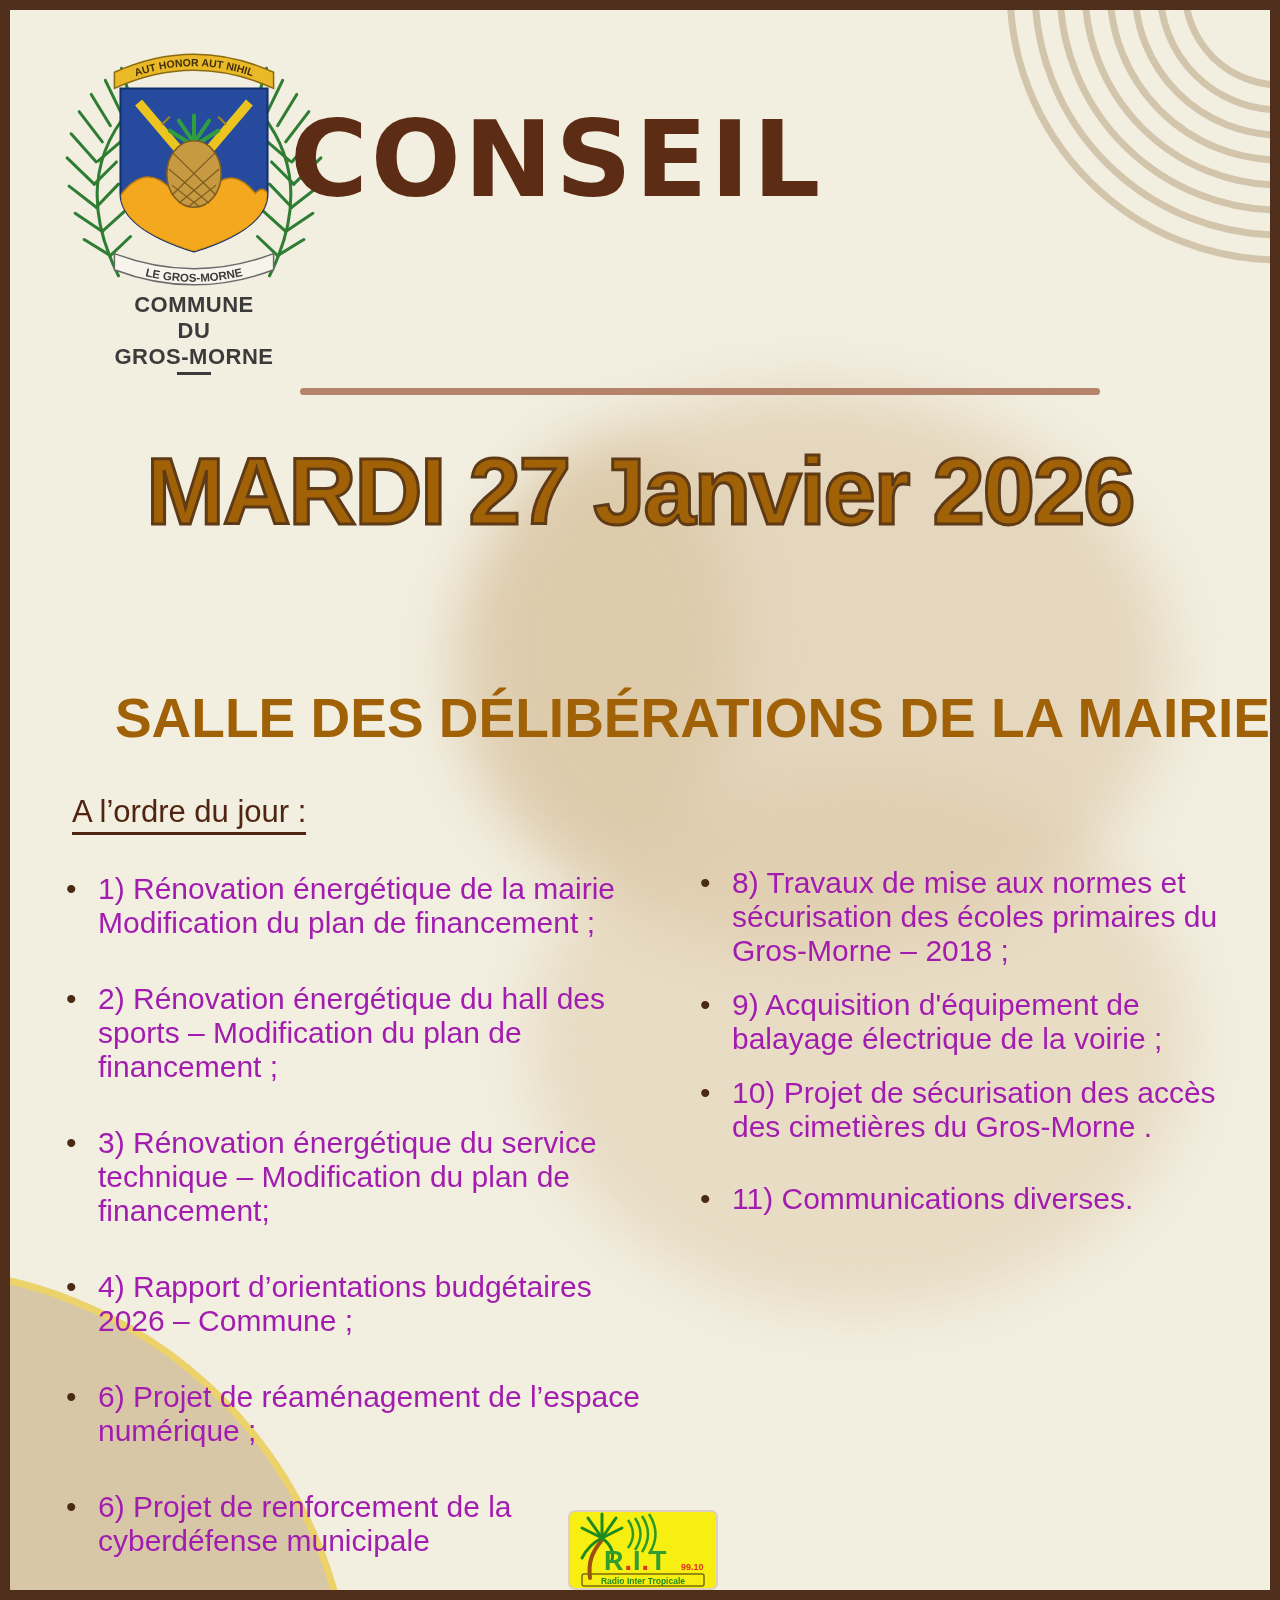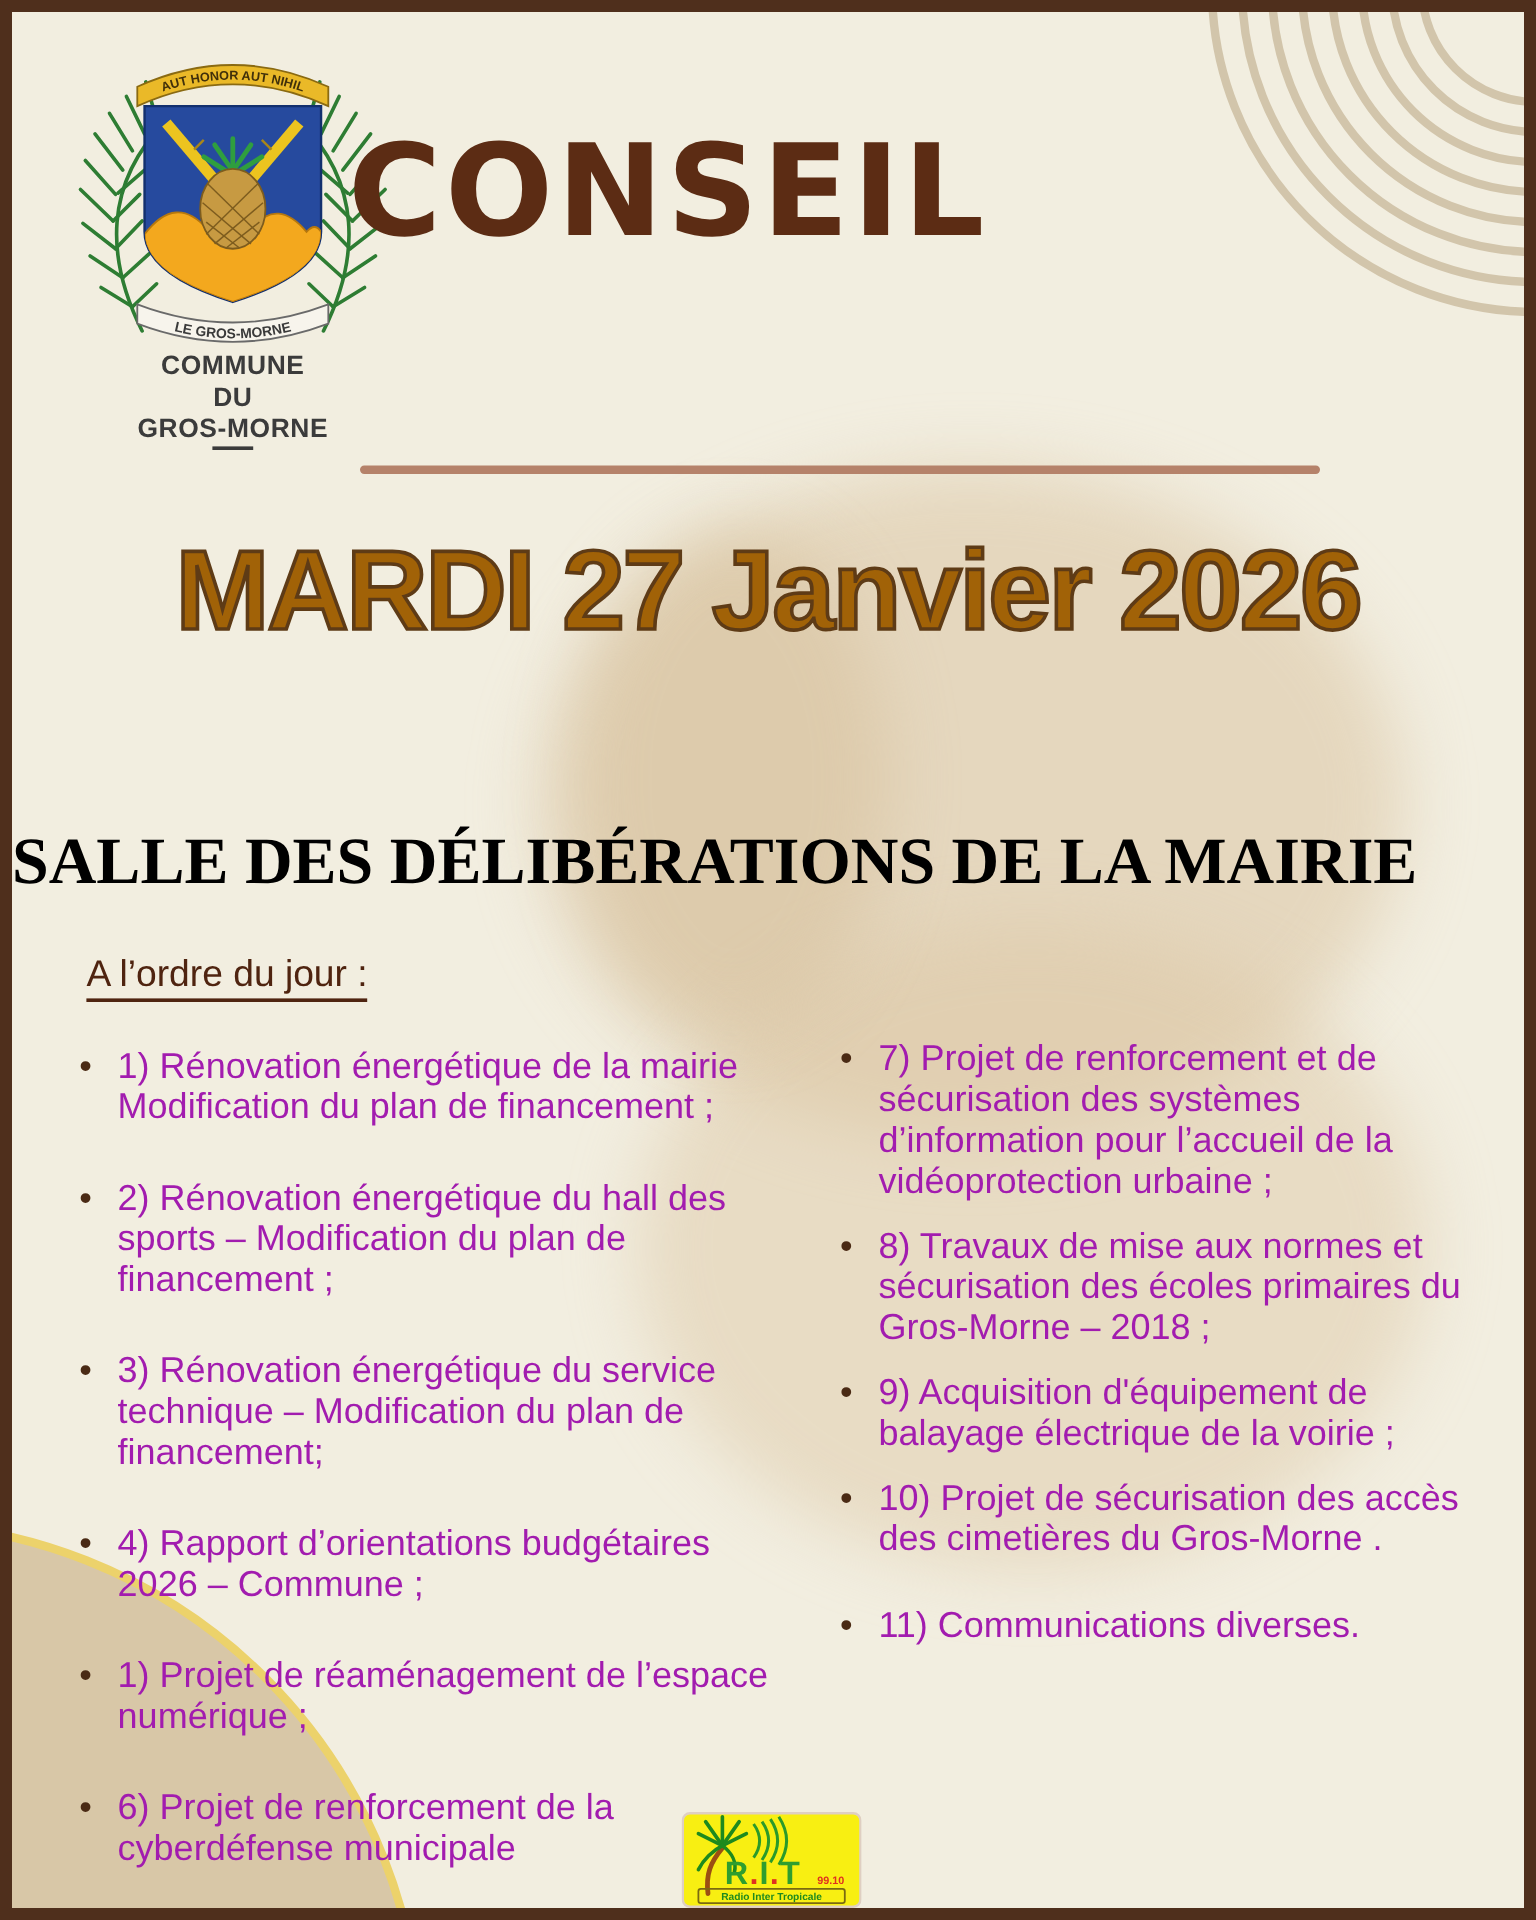--- a/index.html
+++ b/index.html
@@ -17,22 +17,22 @@
   .commune{position:absolute;left:52px;top:282px;width:264px;text-align:center;
            font-weight:700;font-size:22px;line-height:26px;color:#3b3b3b;letter-spacing:.5px;}
   .commune .uline{width:34px;height:3px;background:#3b3b3b;margin:2px auto 0;}
   .title{position:absolute;left:280px;top:84px;width:880px;
          font-family:"DejaVu Sans","Liberation Sans",sans-serif;font-weight:800;
          font-size:106px;line-height:131px;color:#5c2c14;letter-spacing:3px;}
   .divider{position:absolute;left:290px;top:378px;width:800px;height:7px;background:#b5826a;border-radius:4px;}
   .when{position:absolute;left:0;top:424px;width:100%;text-align:center;
         font-weight:700;font-size:94px;line-height:116px;color:#a16207;letter-spacing:-2px;
         -webkit-text-stroke:3px #5e3b16;}
-  .venue{position:absolute;left:0;top:676px;width:100%;text-align:left;
-         font-weight:700;font-size:55px;color:#000000;letter-spacing:0;font-family:Liberation Serif, serif;}
+  .venue{position:absolute;left:0;top:676px;width:100%;text-align:right;
+         font-weight:700;font-size:55px;color:#a16207;letter-spacing:0;}
   .ordre{position:absolute;left:62px;top:784px;font-weight:400;font-size:31px;color:#4f2410;}
   .ordre span{border-bottom:3px solid #4f2410;padding-bottom:3px;}
   .col{position:absolute;font-size:30px;line-height:34px;color:#a21caf;}
   .col ul{list-style:none;margin:0;padding:0;}
   .col li{position:relative;padding-left:40px;margin-bottom:42px;}
   .col li::before{content:"•";position:absolute;left:8px;top:0;color:#4a2a14;}
   .col-left{left:48px;top:862px;width:600px;}
   .col-right{left:682px;top:856px;width:545px;}
   .col-right li{margin-bottom:20px;}
   .col-right li.gap{margin-bottom:38px;}
@@ -172,28 +172,27 @@
     <div class="ordre">
       <span>A l’ordre du jour :</span>
     </div>
 
     <div class="col col-left">
       <ul>
         <li>1) Rénovation énergétique de la mairie Modification du plan de financement ;</li>
         <li>2) Rénovation énergétique du hall des sports – Modification du plan de financement ;</li>
         <li>3) Rénovation énergétique du service technique – Modification du plan de financement;</li>
         <li>4) Rapport d’orientations budgétaires 2026 – Commune ;</li>
-        <li>1) Projet de réaménagement de l’espace numérique ;</li>
+        <li>6) Projet de réaménagement de l’espace numérique ;</li>
         <li>6) Projet de renforcement de la cyberdéfense municipale</li>
       </ul>
     </div>
 
     <div class="col col-right">
       <ul>
-        <li>7) Projet de renforcement et de sécurisation des systèmes d’information pour l’accueil de la vidéoprotection urbaine ;</li>
         <li>8) Travaux de mise aux normes et sécurisation des écoles primaires du Gros-Morne – 2018 ;</li>
         <li>9) Acquisition d'équipement de balayage électrique de la voirie ;</li>
         <li class="gap">10) Projet de sécurisation des accès des cimetières du Gros-Morne .</li>
         <li>11) Communications diverses.</li>
       </ul>
     </div>
 
     <svg class="rit" viewBox="0 0 150 80">
       <rect x="1" y="1" width="148" height="78" rx="6" fill="#f8ef12" stroke="#dfcfc2" stroke-width="2"></rect>
       <g>

